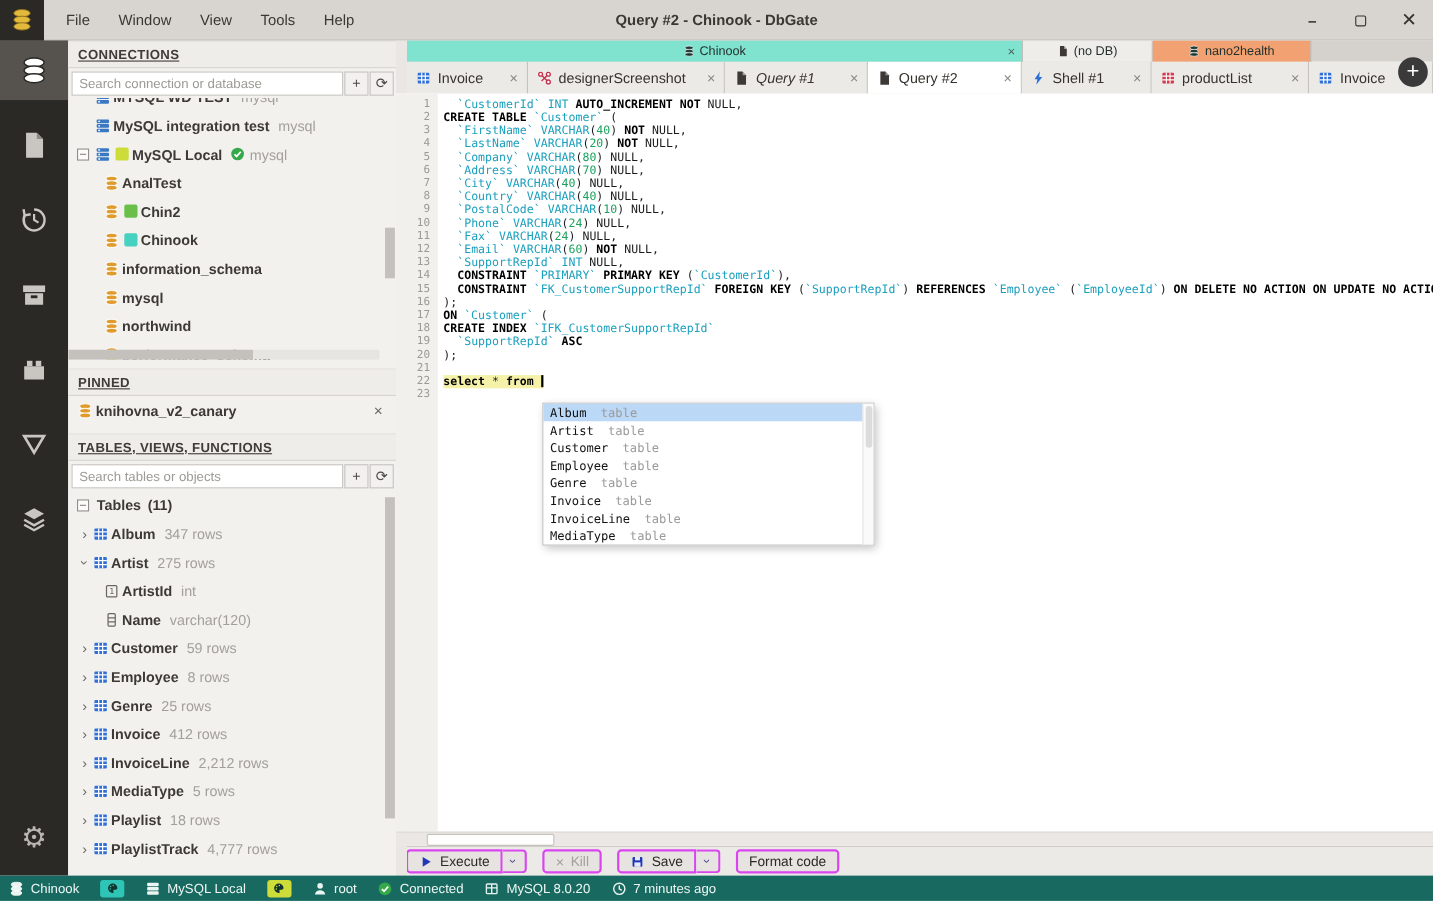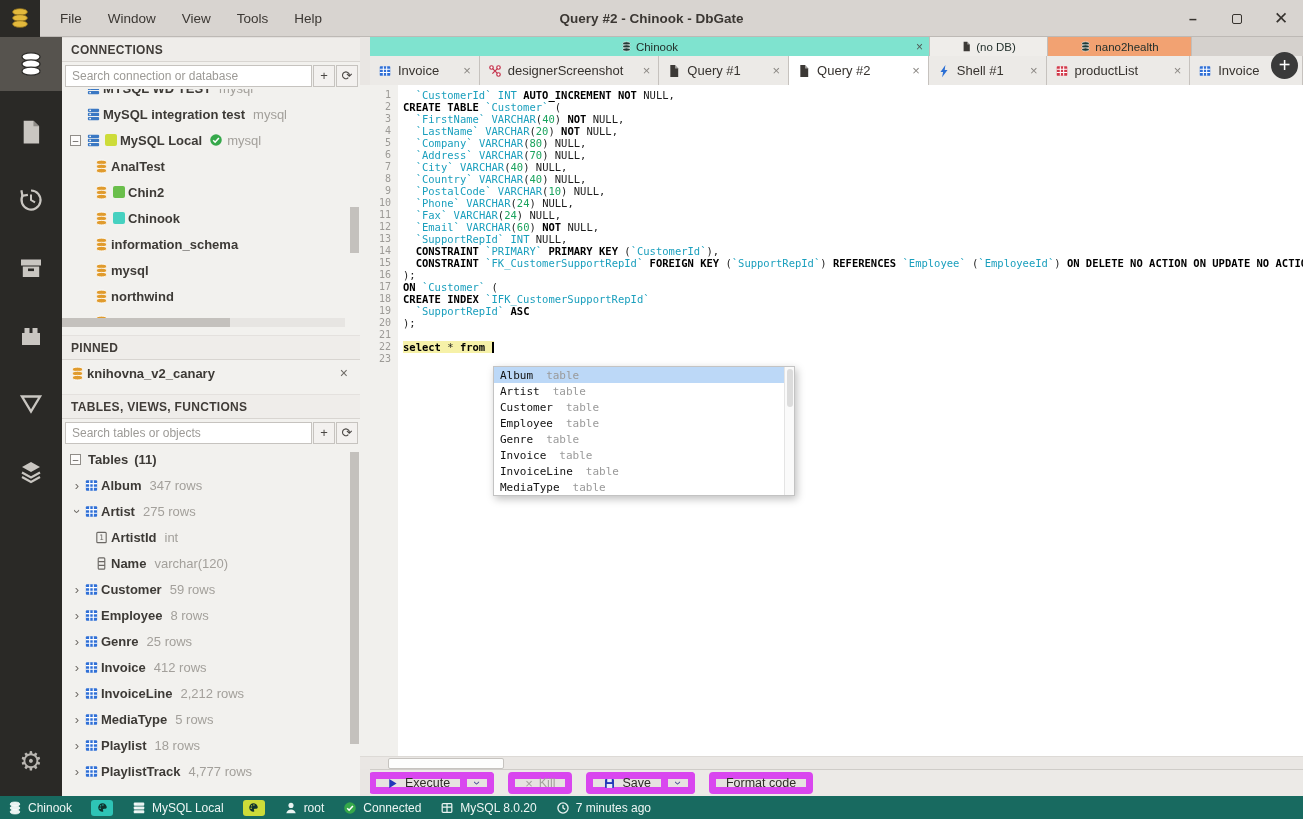--- a/index.html
+++ b/index.html
@@ -27,21 +27,21 @@
   .act-icon { height:54px; display:flex; align-items:center; justify-content:center; color:#c9c6c1; }
   .act-icon.active { background:#56534e; }
   .act-icon svg { width:26px; height:26px; }
   .act-gap { height:14px; }
   .act-bottom { margin-top:auto; margin-bottom:8px; }
   .glyph-gear { font-size:26px; color:#b9b6b1; line-height:1; }
   
   .leftpanel { position:absolute; left:62px; top:37px; width:298px; height:759px;
     background:#f2f1ee; display:flex; flex-direction:column; overflow:hidden; }
   .sec-header { flex:0 0 25px; background:#efedea; border-bottom:1px solid #d8d5d1; border-top:1px solid #e4e1de;
-    font-size:12px; font-weight:bold; color:#403c38; display:flex; align-items:center; padding:0 9px; letter-spacing:.3px; }
+    font-size:12px; font-weight:bold; color:#403c38; display:flex; align-items:center; padding:0 9px; letter-spacing:.3px;text-decoration:underline; }
   .search-row { flex:0 0 27px; display:flex; align-items:center; padding:2px 2px 2px 3px; gap:0;justify-content:space-between; }
   .search-input { flex:1; height:22px; border:1px solid #c6c3bf; background:#fff; font-size:12px; padding:0 6px;
     color:#3a3733; font-family:"Liberation Sans",sans-serif; outline:none; }
   .search-input::placeholder { color:#9c9a96; }
   .mini-btn { width:22px; height:22px; border:1px solid #c6c3bf; background:#f3f1ef; font-size:13px; color:#4a4744;
     display:flex; align-items:center; justify-content:center; margin-left:1px; }
   .tree { position:relative; overflow:hidden; }
   .tree-conn { flex:0 0 238px; }
   .tree-tables { flex:1 1 auto; }
   .tree-row { height:26px; display:flex; align-items:center; font-size:13px; color:#3d3a36; padding-left:8px; white-space:nowrap; }
@@ -101,21 +101,21 @@
     box-shadow:2px 3px 8px rgba(0,0,0,.25); z-index:9; }
   .pop-item { height:16px; display:flex; align-items:center; padding:0 14px 0 6px; font-family:"DejaVu Sans Mono",monospace; font-size:11px; }
   .pop-item .nm { color:#111; }
   .pop-item .kd { color:#9a9a9a; margin-left:13px; }
   .pop-item.sel { background:#bcd8f7; }
   .pop-scroll { position:absolute; right:0; top:0; bottom:0; width:10px; background:#fafafa; border-left:1px solid #e4e4e4; }
   .pop-scroll .thumb { position:absolute; top:2px; left:2px; width:6px; height:38px; background:#dcdcdc; border-radius:3px; }
   
   .toolbar { flex:0 0 27px; background:#eceae7; border-top:1px solid #cfccc8; display:flex; align-items:center; padding-left:9px; gap:14px; }
   .btn-seg { display:flex; }
-  .tb-btn { height:22px; background:#e6e3e0; border:7px solid #d946ef; border-radius:4px; display:flex; align-items:center;
+  .tb-btn { height:22px; background:#e6e3e0; border:2px solid #d946ef; border-radius:4px; display:flex; align-items:center;
     padding:0 10px; font-size:12.5px; color:#2e2b27; gap:6px; }
   .btn-seg .tb-btn:first-child { border-top-right-radius:0; border-bottom-right-radius:0; }
   .btn-seg .tb-btn.dd { border-left:none; border-top-left-radius:0; border-bottom-left-radius:0; padding:0 8px; color:#4a4f96; font-size:11px; }
   .tb-btn.disabled { color:#a4a19c; }
   .tb-btn .bico { display:inline-flex; }
   .tb-btn .bico svg { width:13px; height:13px; }
   .dd-chev { display:inline-block; transform:rotate(90deg); font-size:12px; }
   
   .statusbar { position:absolute; left:0; bottom:0; width:1303px; height:23px; background:#186a60; display:flex;
     align-items:center; padding-left:8px; gap:19px; }
@@ -597,21 +597,21 @@
               <path d="M5 5l6 6M11 5L5 11"></path>
               <circle cx="4" cy="4" r="2"></circle>
               <circle cx="12" cy="4" r="2"></circle>
               <circle cx="12" cy="12" r="2"></circle>
             </g>
           </svg>
         </span>
         <span>designerScreenshot</span>
         <span class="tclose">×</span>
       </div>
-      <div class="tab" style="width: 130px;">
+      <div class="tab" style="width: 130px; font-style: italic;">
         <span class="tico">
           <svg viewBox="0 0 16 16">
             <path d="M3.8 1.2h5.4L12.8 5v9.8H3.8z" fill="#3c3936"></path>
             <path d="M9.2 1.2V5h3.6" fill="#fff" opacity=".5"></path>
           </svg>
         </span>
         <span>Query #1</span>
         <span class="tclose">×</span>
       </div>
       <div class="tab active" style="width: 140px;">

